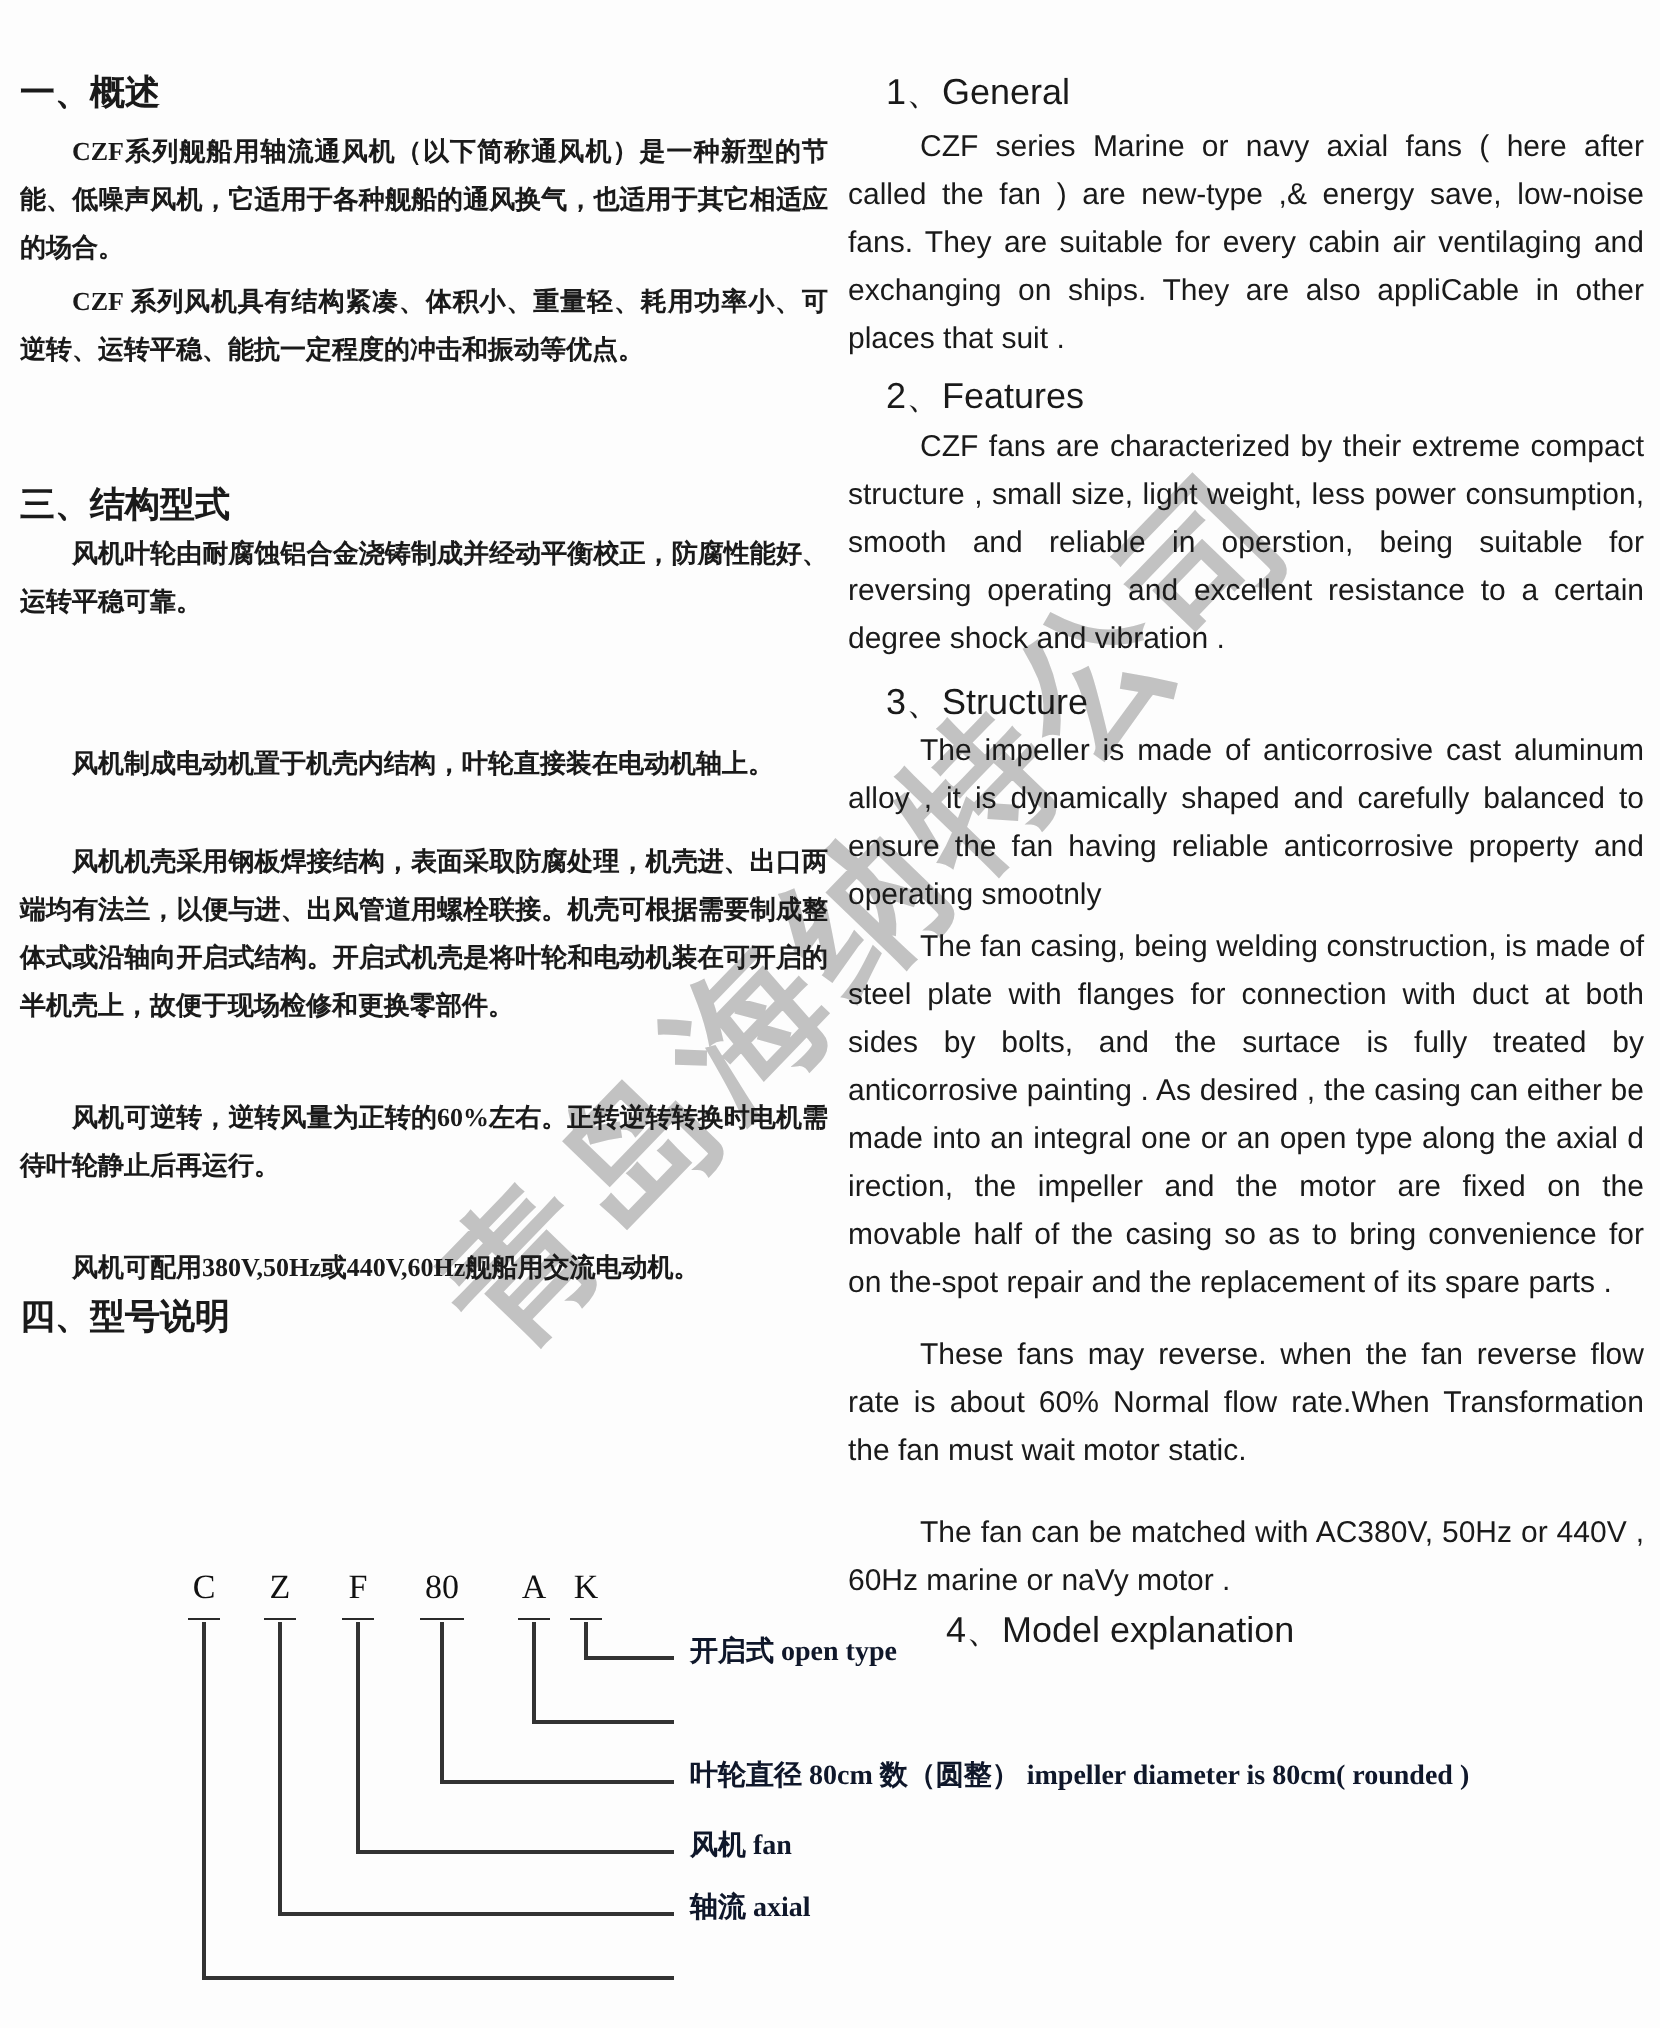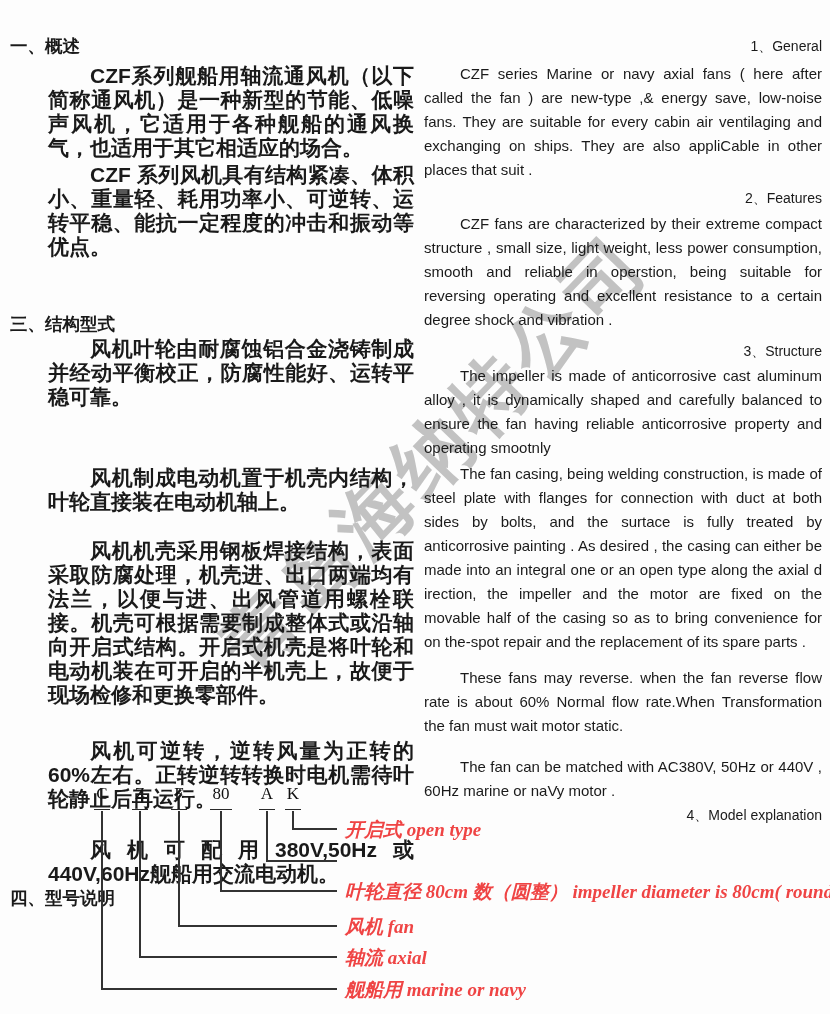--- a/index.html
+++ b/index.html
@@ -33,32 +33,32 @@
   .col-right { left: 424px; top: 34px; width: 398px; }
 
   .zh-h {
     font-family: "Liberation Serif", serif;
     font-weight: 700;
     font-size: 17.5px;
     line-height: 24px;
     text-align: left;
   }
   .zh-p {
-    font-family: Liberation Sans, sans-serif;
+    font-family: Liberation Serif, serif;
     font-weight: 700;
-    font-size: 21px;
+    font-size: 13px;
     line-height: 24px;
     text-indent: 2em;
-    margin-left: 38px;
   }
   .en-h {
     font-family: "Liberation Sans", sans-serif;
-    font-size: 14px;
+    font-size: 18px;
     line-height: 24px;
-    text-align: right;
+    text-align: left;
+    margin-left: 19px;
   }
   .en-p {
     font-family: "Liberation Sans", sans-serif;
     font-size: 15px;
     line-height: 24px;
     text-indent: 2.4em;
   }
   .indented { padding-left: 30px; }
 
   .diagram { position: absolute; left: 0; top: 780px; width: 830px; height: 234px; z-index: 1; }
@@ -73,23 +73,22 @@
   }
   .underline { position: absolute; height: 0; border-top: 1.6px solid #2a2a2a; }
   .vline { position: absolute; width: 2px; background: #333; }
   .hline { position: absolute; height: 2px; background: #333; }
   .dg-label {
     position: absolute;
     left: 345px;
     white-space: nowrap;
     font-family: "Liberation Serif", serif;
     font-weight: 600;
-    font-size: 19px;
-    color: #ef4444;
-    font-style: italic;
+    font-size: 14px;
+    color: #0f172a;
   }
 </style>
 </head>
 <body>
 
 <div class="page">
 
   <div class="watermark">青岛海纳特公司</div>
 
   <div class="col col-left">
@@ -145,16 +144,15 @@
     <div class="hline" style="left:266px; top:80px;  width:71px"></div>
     <div class="hline" style="left:220px; top:110px; width:117px"></div>
     <div class="hline" style="left:178px; top:145px; width:159px"></div>
     <div class="hline" style="left:139px; top:176px; width:198px"></div>
     <div class="hline" style="left:101px; top:208px; width:236px"></div>
 
     <div class="dg-label" style="top:37px">开启式 open type</div>
     <div class="dg-label" style="top:99px">叶轮直径 80cm 数（圆整）  impeller diameter is 80cm( rounded )</div>
     <div class="dg-label" style="top:134px">风机 fan</div>
     <div class="dg-label" style="top:165px">轴流 axial</div>
-    <div class="dg-label" style="top:197px">舰船用  marine or navy</div>
   </div>
 
 </div>
 
 </body></html>

